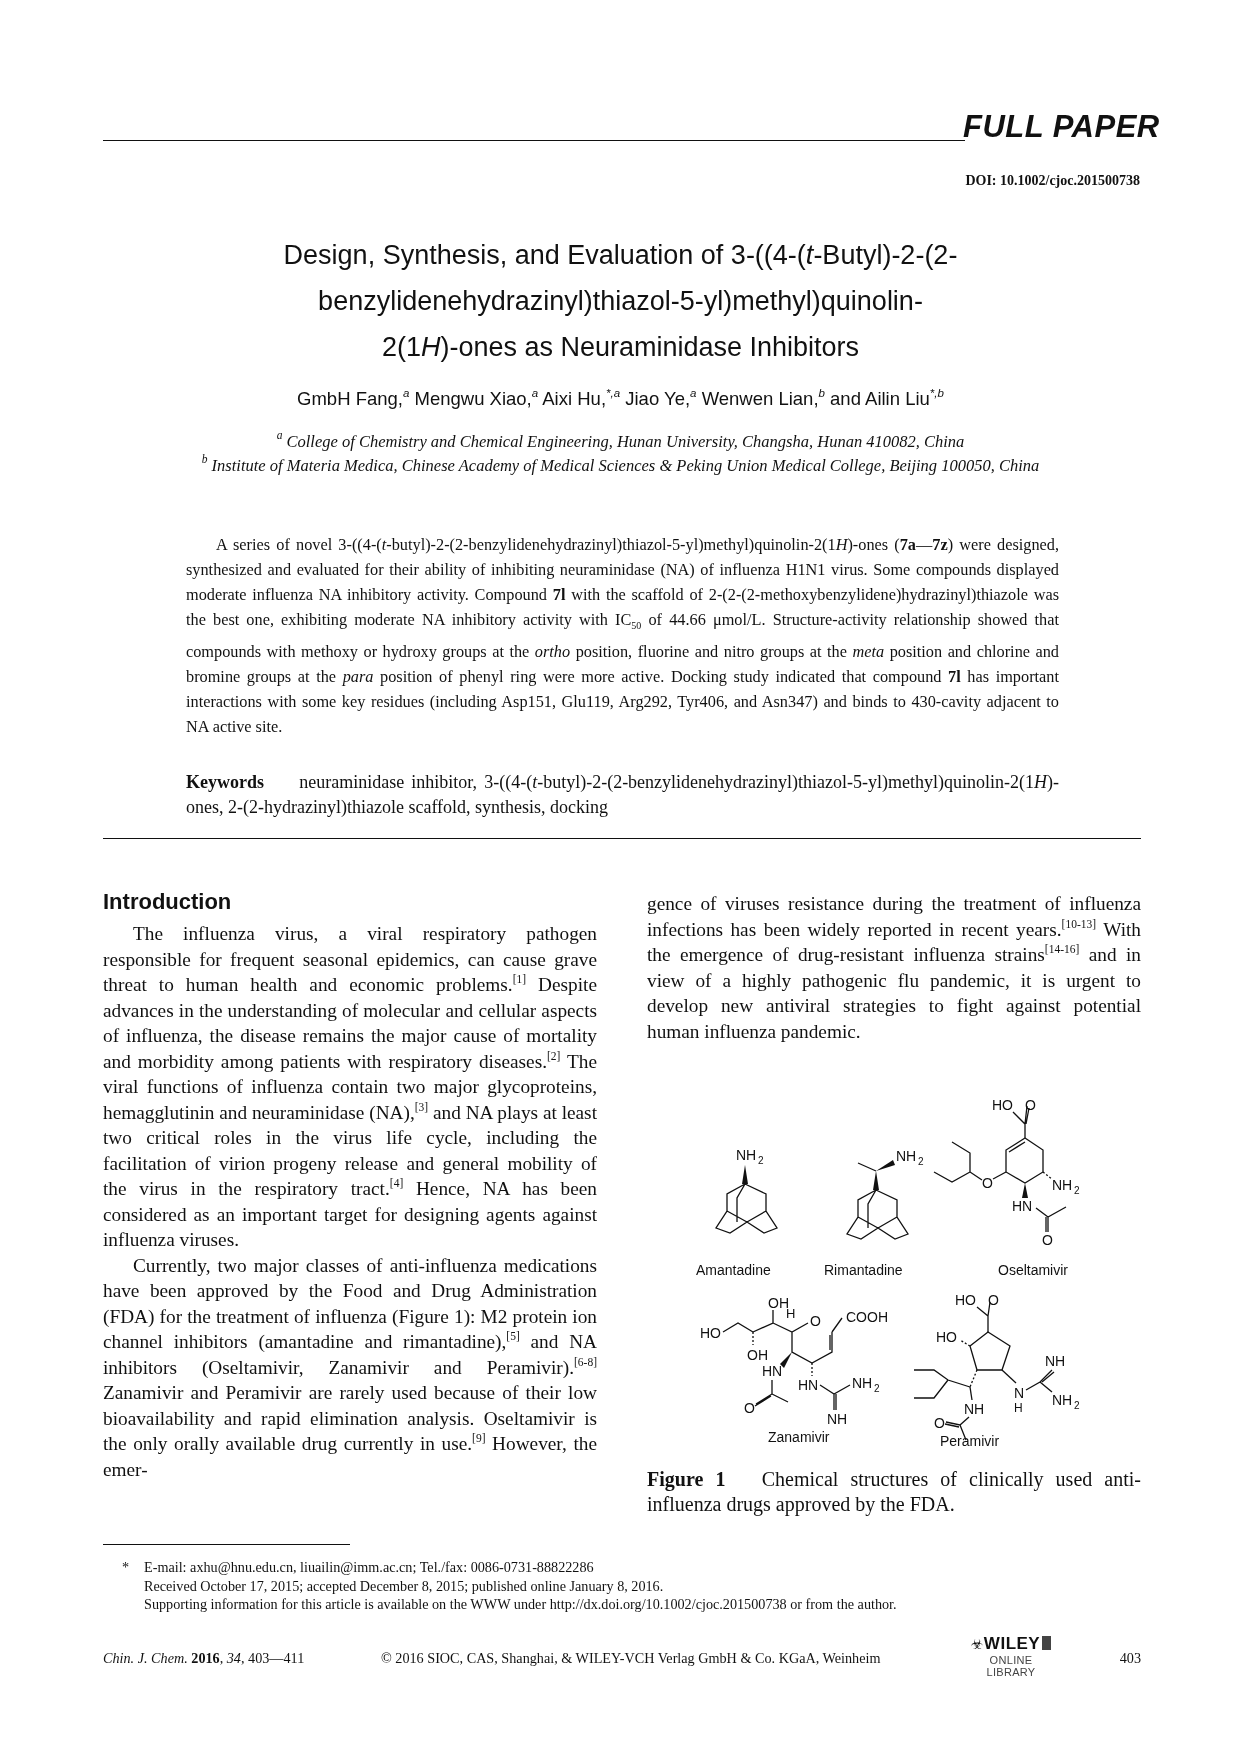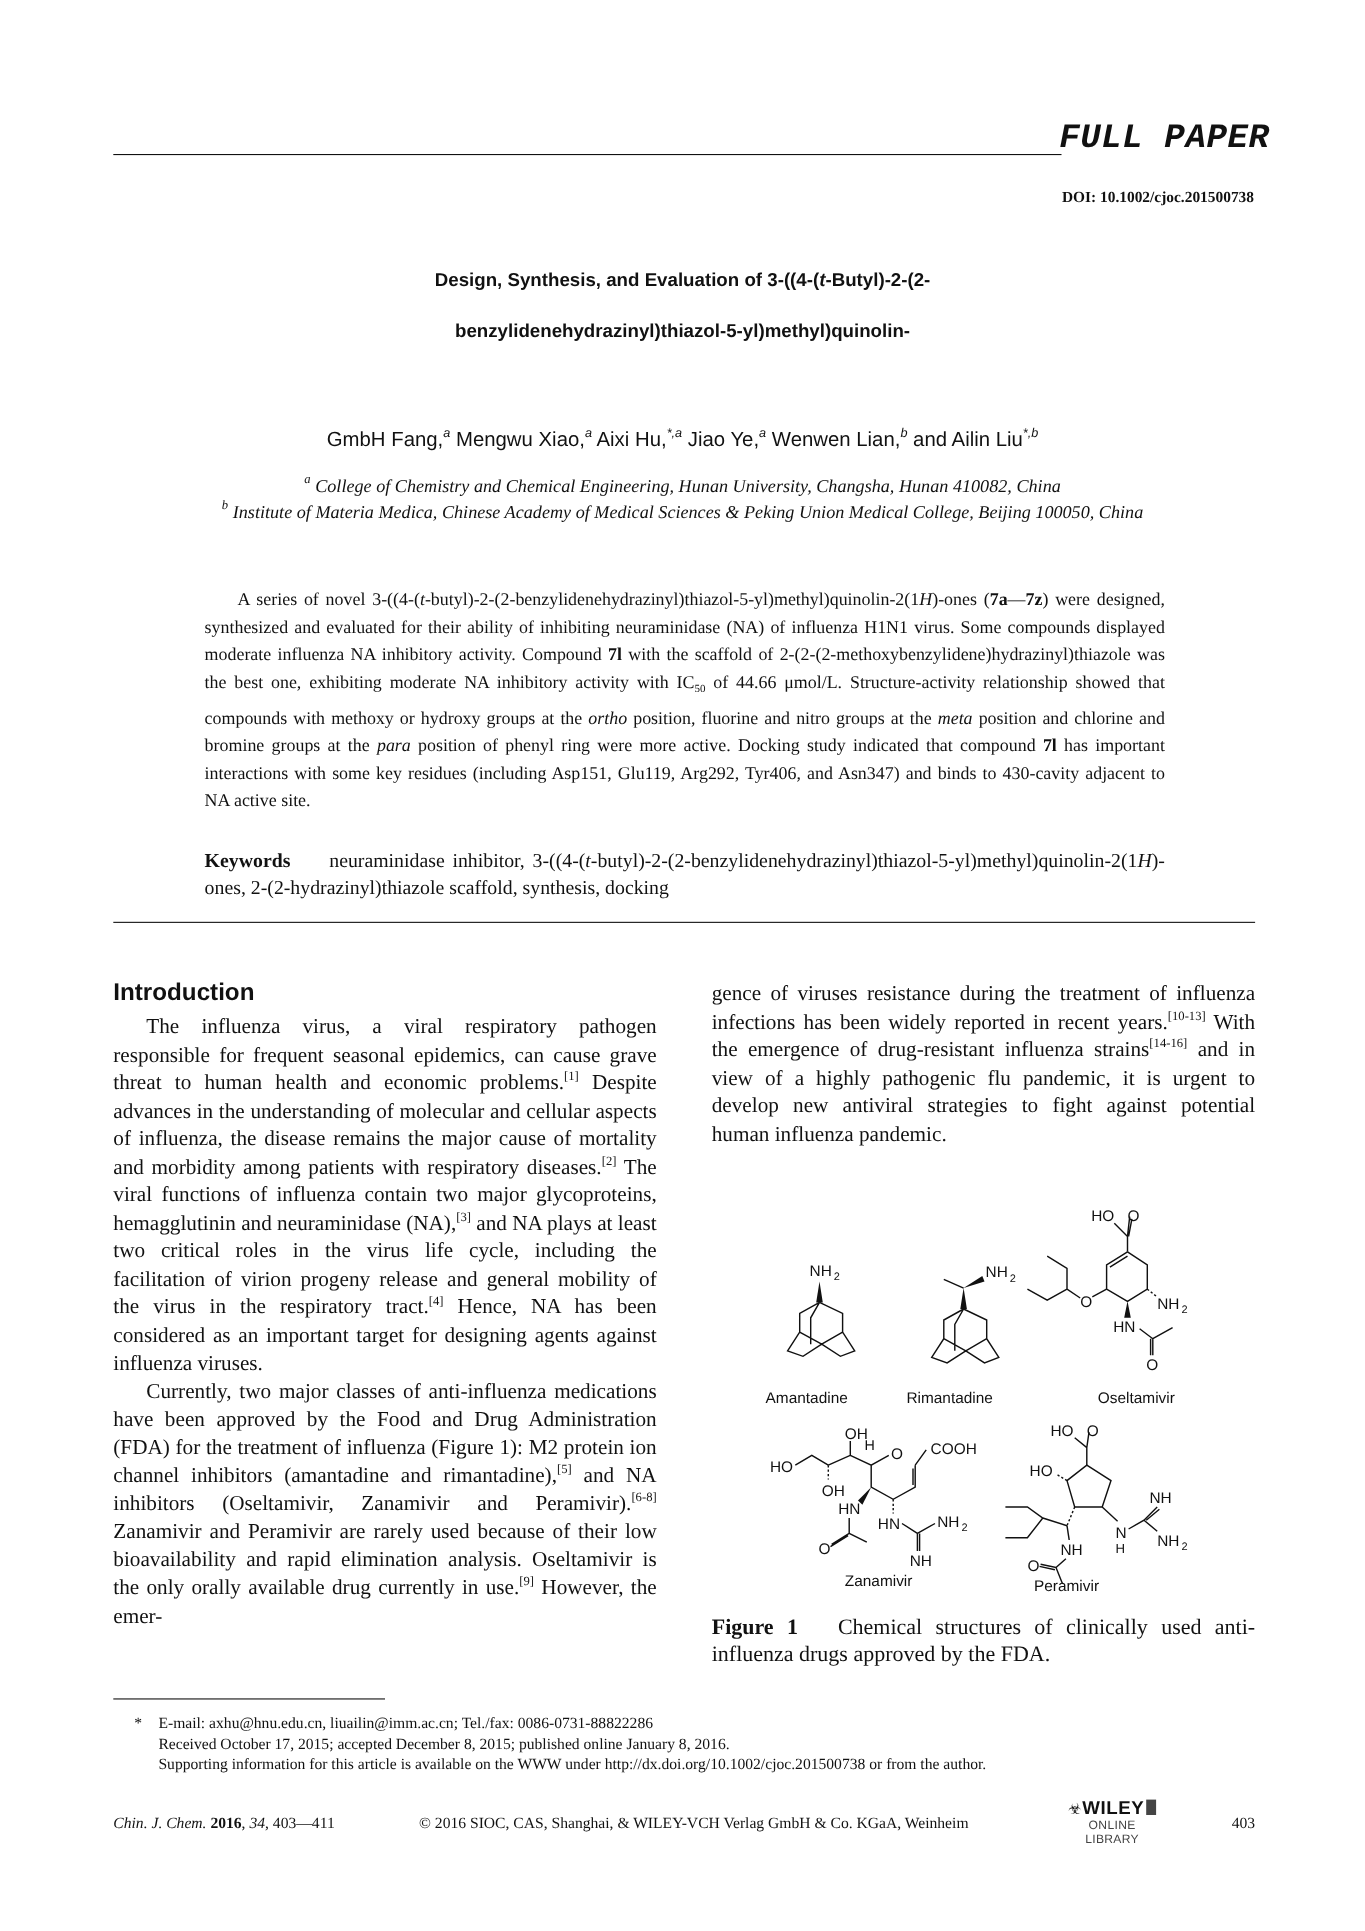--- a/index.html
+++ b/index.html
@@ -1,22 +1,22 @@
 <!DOCTYPE html>
 <html><head>
 <meta charset="utf-8">
 <style>
   html, body { margin:0; padding:0; background:#fff; }
   body { width:1241px; height:1755px; position:relative; overflow:hidden; color:#111; font-family:"Liberation Serif", serif; }
   .abs { position:absolute; }
   .sans { font-family:"Liberation Sans", sans-serif; }
   .header-rule { left:103px; top:140px; width:862px; height:0; border-top:1.5px solid #111; }
-  .full-paper { left:963px; top:109px; font-size:31px; font-weight:bold; font-style:italic; letter-spacing:0.5px;font-family:Liberation Mono, monospace; }
+  .full-paper { left:963px; top:109px; font-size:31px; font-weight:bold; font-style:italic; letter-spacing:0.5px; }
   .doi { right:101px; top:173px; font-size:14px; font-weight:bold; }
-  .title { left:200px; width:841px; top:232px; text-align:center; font-size:17px; font-weight:bold; line-height:46px; }
+  .title { left:200px; width:841px; top:232px; text-align:center; font-size:27px; font-weight:normal; line-height:46px; }
   .title .ln { display:block; white-space:nowrap; }
   .authors { left:150px; width:941px; top:388px; text-align:center; font-size:18.5px; }
   .affils { left:150px; width:941px; top:430px; text-align:center; font-size:16.5px; font-style:italic; line-height:24px;font-family:Liberation Serif, serif; }
   .abstract { left:186px; width:873px; top:532px; font-size:16.3px; line-height:25.1px; text-align:justify; }
   .abstract p { margin:0; text-indent:30px; }
   .keywords { left:186px; width:873px; top:770px; font-size:18px; line-height:24.5px; text-align:justify; }
   .mid-rule { left:103px; top:838px; width:1038px; height:0; border-top:1.3px solid #111; }
   .col { font-size:19.3px; line-height:25.5px; text-align:justify; }
   .col p { margin:0; }
   .col p.ind { text-indent:30px; }
@@ -35,20 +35,21 @@
 </head>
 <body>
 
 <div class="abs header-rule"></div>
 <div class="abs full-paper sans">FULL PAPER</div>
 <div class="abs doi">DOI: 10.1002/cjoc.201500738</div>
 
 <div class="abs title sans">
   <span class="ln"><span>Design, Synthesis, and Evaluation of 3-((4-(</span><i>t</i><span>-Butyl)-2-(2-</span></span>
   <span class="ln">benzylidenehydrazinyl)thiazol-5-yl)methyl)quinolin-</span>
+  <span class="ln"><span>2(1</span><i>H</i><span>)-ones as Neuraminidase Inhibitors</span></span>
 </div>
 
 <div class="abs authors sans">
   <span><span>GmbH Fang,</span><sup><i>a</i></sup></span>
   <span><span>Mengwu Xiao,</span><sup><i>a</i></sup></span>
   <span><span>Aixi Hu,</span><sup><i>*,a</i></sup></span>
   <span><span>Jiao Ye,</span><sup><i>a</i></sup></span>
   <span><span>Wenwen Lian,</span><sup><i>b</i></sup></span>
   <span><span>and Ailin Liu</span><sup><i>*,b</i></sup></span>
 </div>

